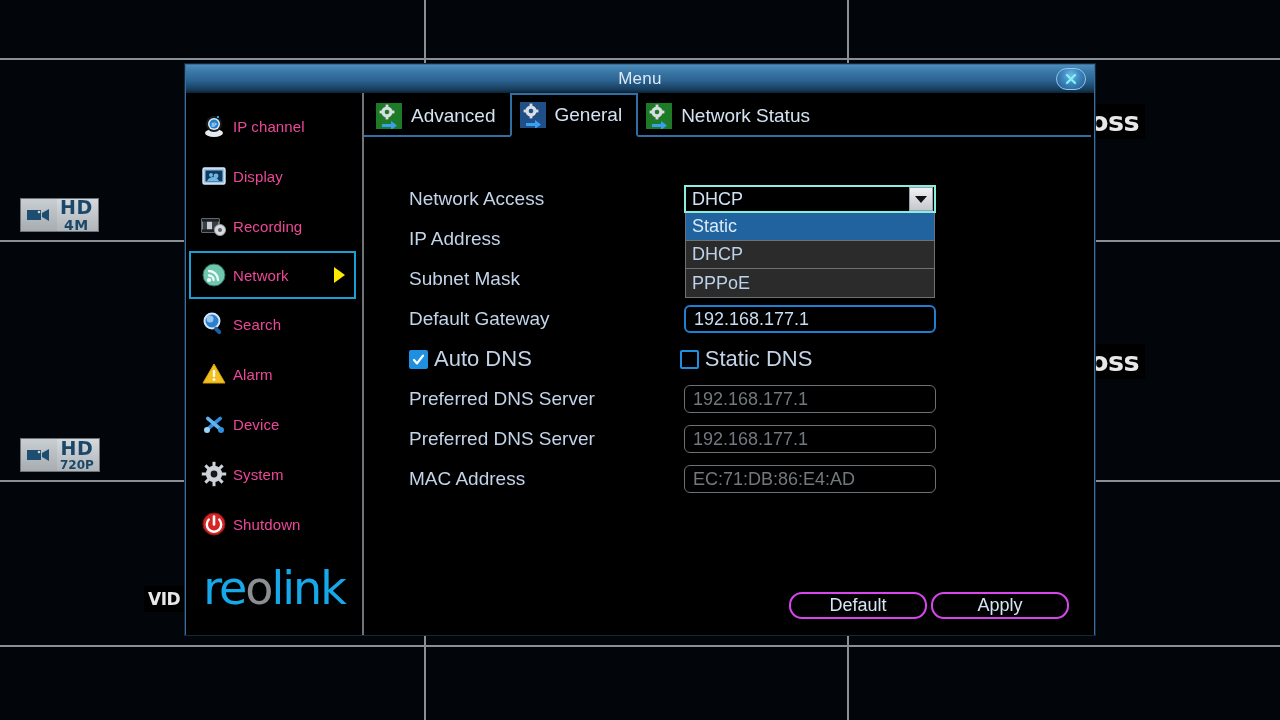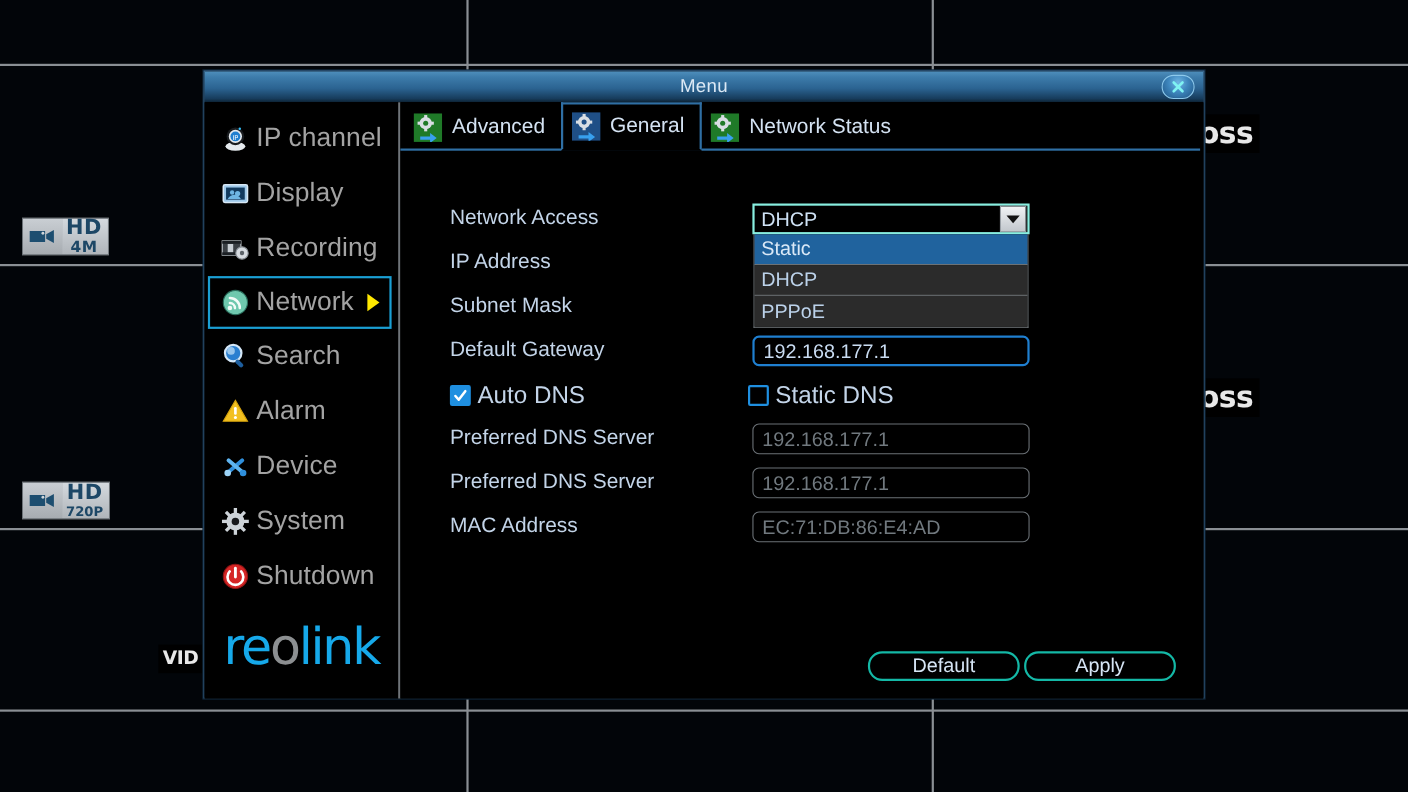--- a/index.html
+++ b/index.html
@@ -130,22 +130,22 @@
     padding-left: 13px;
     cursor: pointer;
   }
   .side-item .side-ico {
     width: 30px; height: 30px;
     flex: 0 0 30px;
     display: flex; align-items: center; justify-content: center;
     margin-right: 4px;
   }
   .side-item .side-label {
-    color: #a3a3a3;
-    font-size: 24px;
+    color: #ec4899;
+    font-size: 15px;
     font-family: "Liberation Sans", sans-serif;
     letter-spacing: .1px;
   }
   .side-item.selected {
     border: 2px solid #1a9fd4;
     margin: 0 6px 0 3px;
     padding-left: 8px;
     height: 48px;
   }
   .side-item .arrow {
@@ -330,21 +330,21 @@
 
   
   #btn-row {
     position: absolute;
     right: 25px; bottom: 16px;
     display: flex;
     gap: 4px;
   }
   .pill {
     width: 138px; height: 27px;
-    border: 2px solid #14b8a6;
+    border: 2px solid #d946ef;
     border-radius: 13px;
     background: #000;
     color: #d6e5f5;
     font-size: 18px;
     font-family: "Liberation Sans", sans-serif;
     display: flex; align-items: center; justify-content: center;
     cursor: pointer;
   }
 </style>
 </head>

